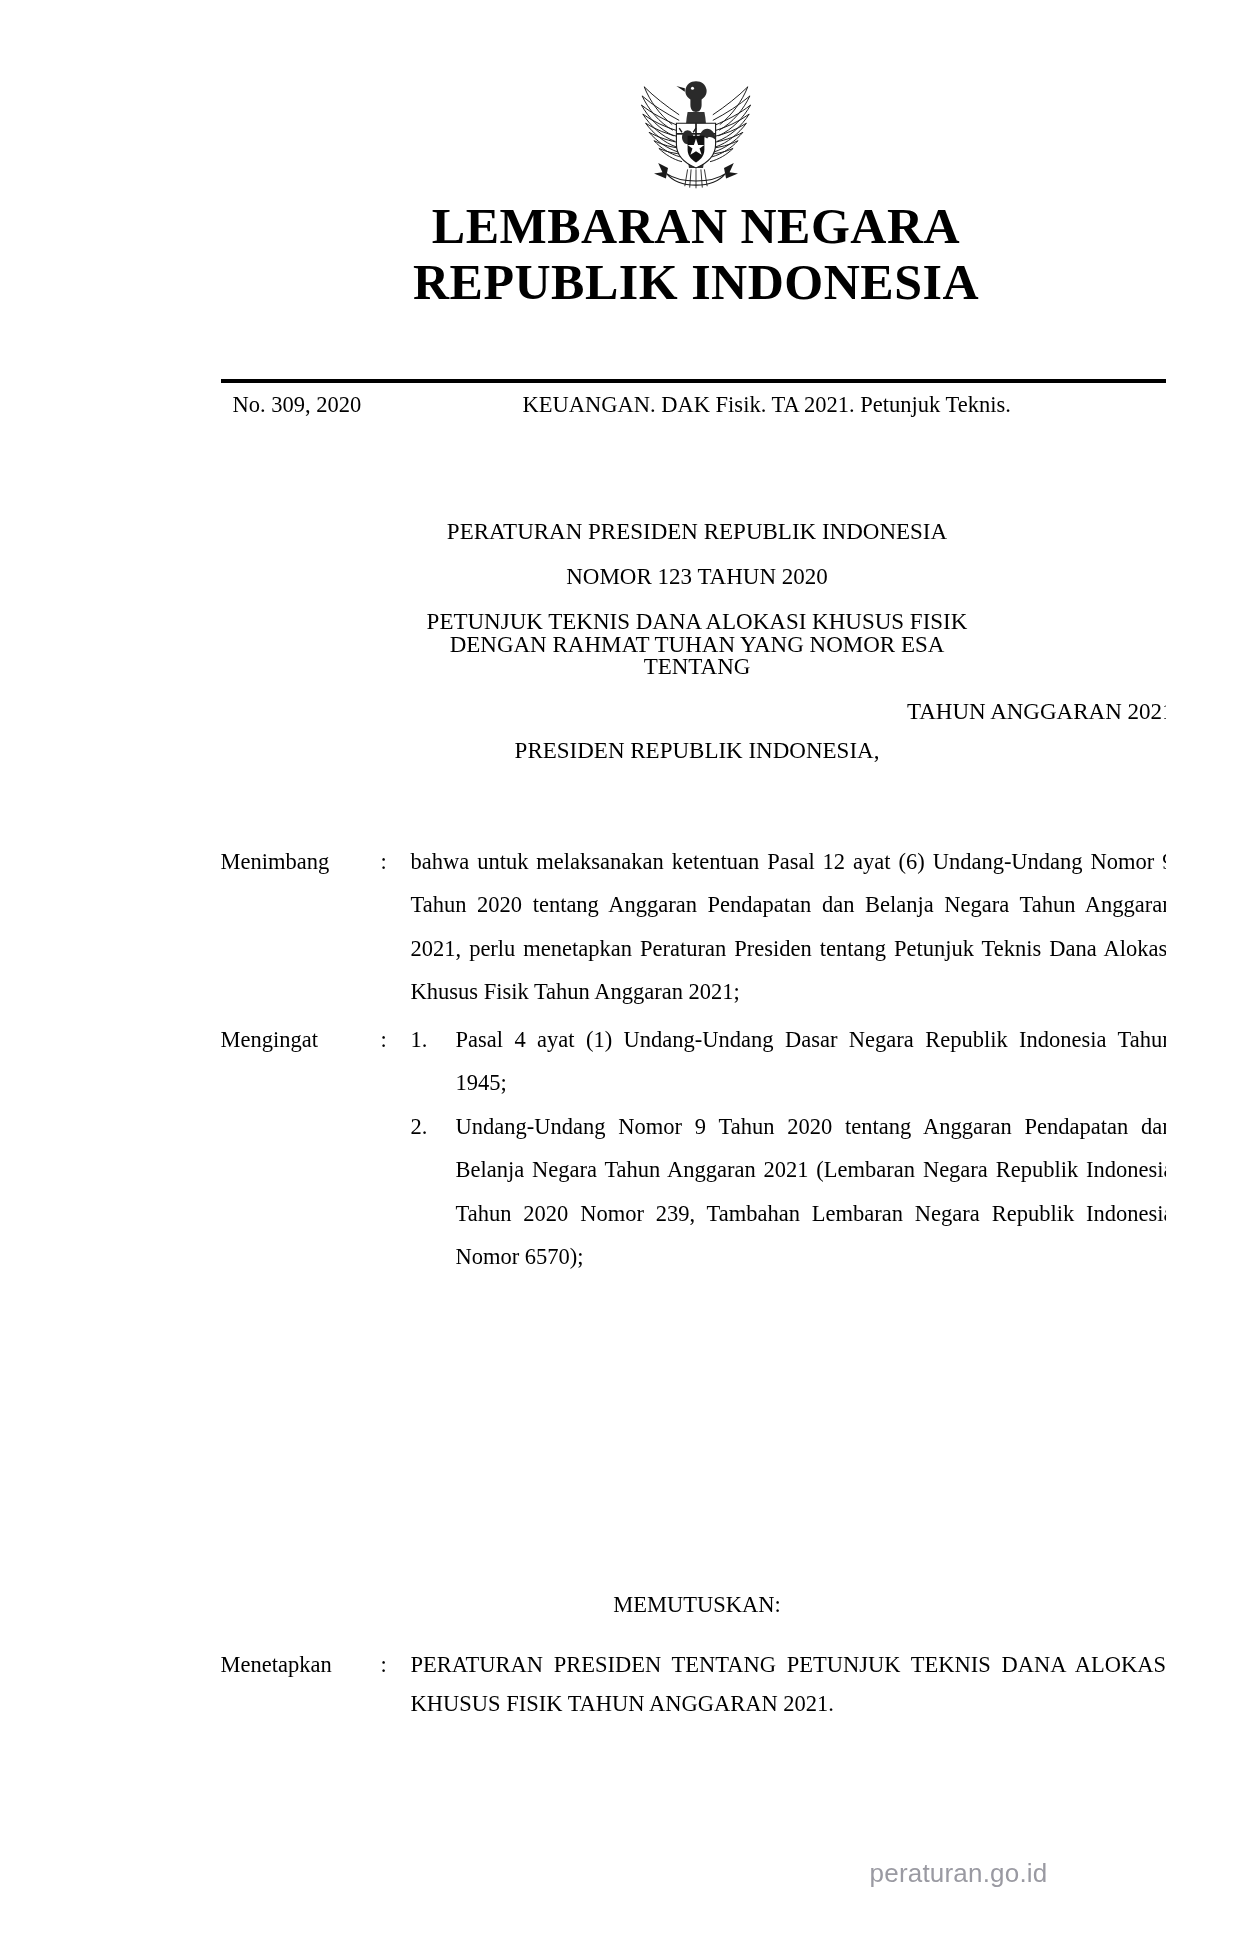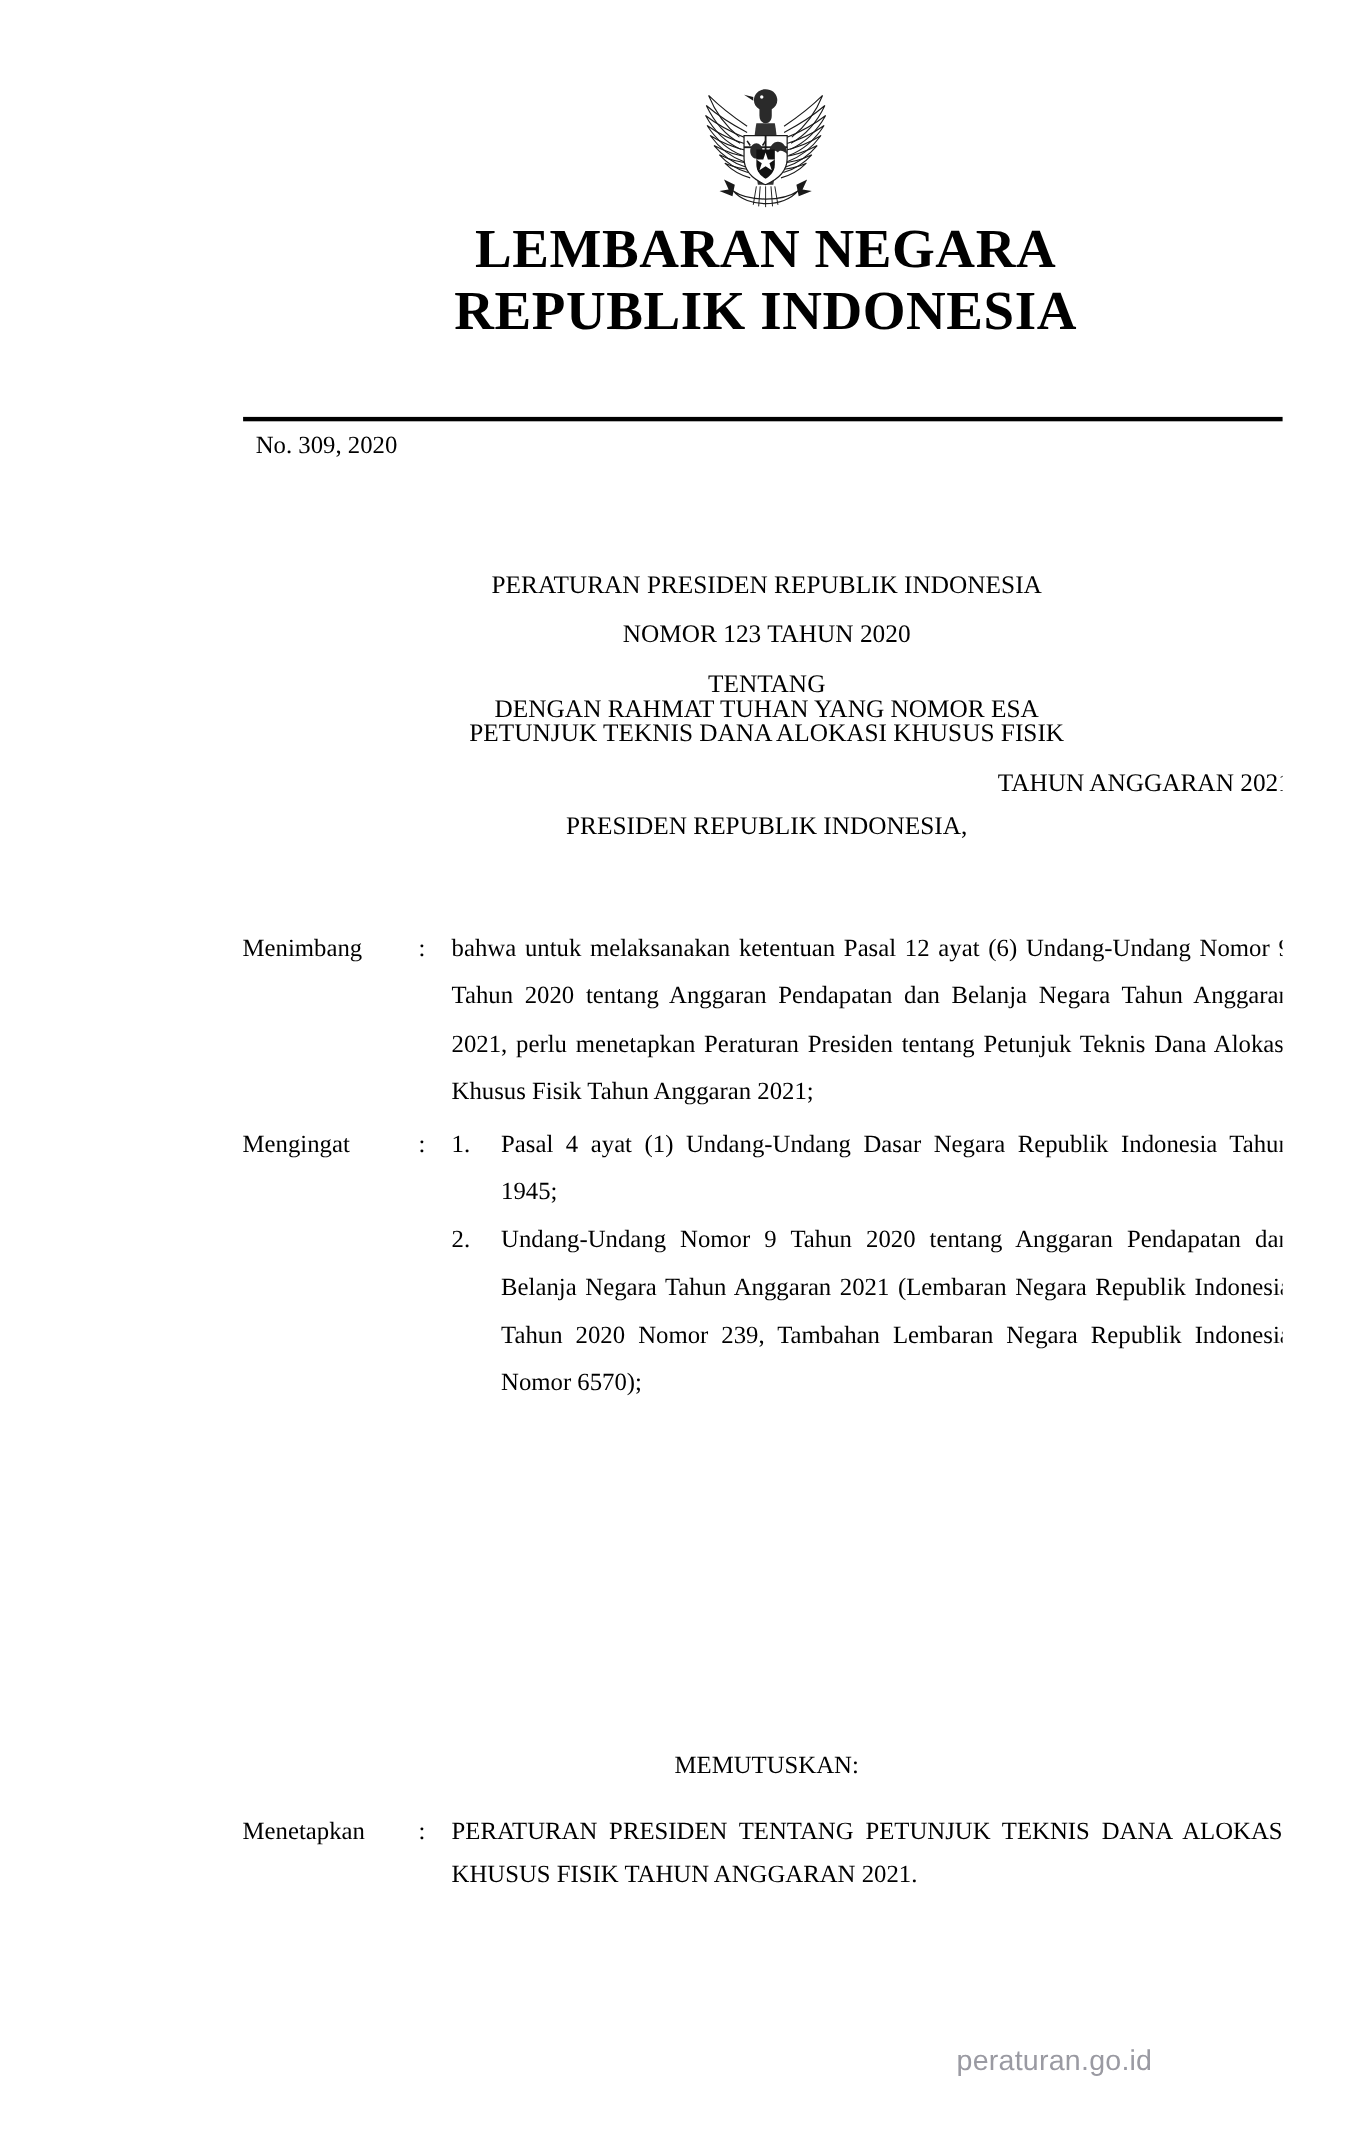--- a/index.html
+++ b/index.html
@@ -249,27 +249,28 @@
 
   <div class="masthead">
     <span class="line1">LEMBARAN NEGARA</span>
     <span class="line2">REPUBLIK INDONESIA</span>
   </div>
 
   <div class="head-rule"></div>
 
   <div class="gazette-row">
     <div class="gazette-no">No. 309, 2020</div>
+    <div class="gazette-subject">KEUANGAN. DAK Fisik. TA 2021. Petunjuk Teknis.</div>
   </div>
 
   <div class="title-block">
     <span class="t-line">PERATURAN PRESIDEN REPUBLIK INDONESIA</span>
     <span class="t-line">NOMOR 123 TAHUN 2020</span>
+    <span class="t-line">PETUNJUK TEKNIS DANA ALOKASI KHUSUS FISIK</span>
     <span class="t-line">TENTANG</span>
-    <span class="t-line">PETUNJUK TEKNIS DANA ALOKASI KHUSUS FISIK</span>
     <span class="t-line">TAHUN ANGGARAN 2021</span>
   </div>
 
   <div class="blessing">DENGAN RAHMAT TUHAN YANG NOMOR ESA</div>
 
   <div class="presiden-line">PRESIDEN REPUBLIK INDONESIA,</div>
 
   <div class="clause" id="clause-menimbang">
     <div class="label">Menimbang</div>
     <div class="colon">:</div>

